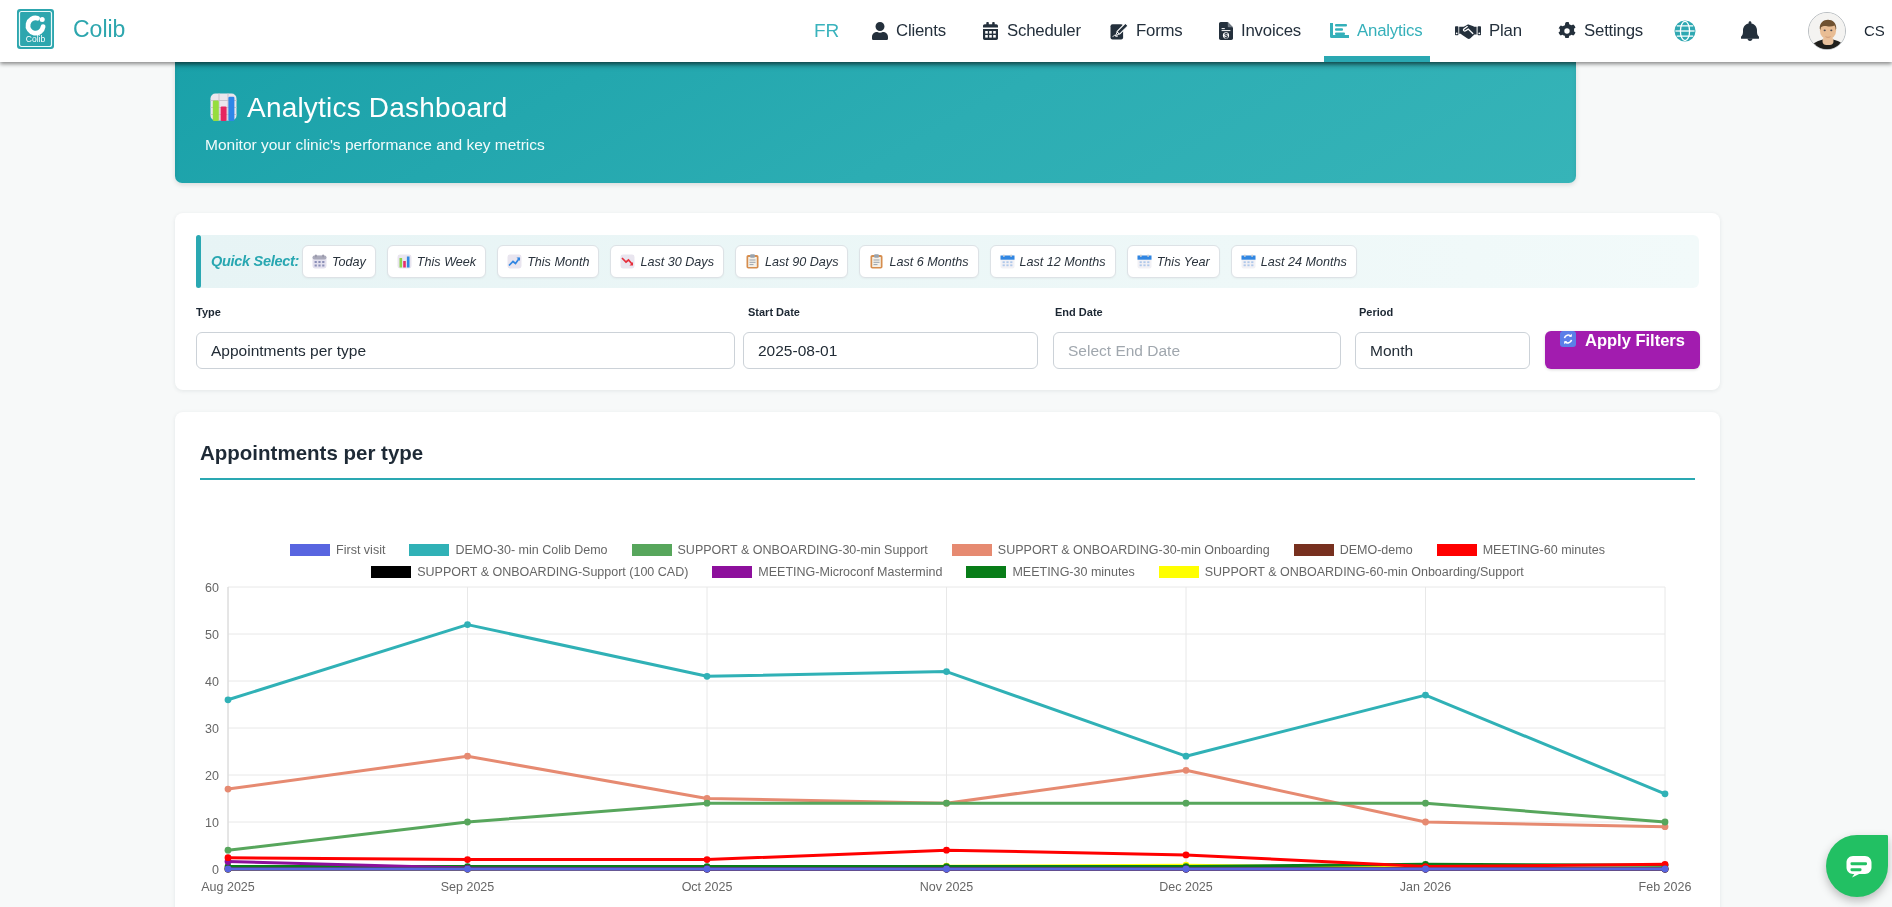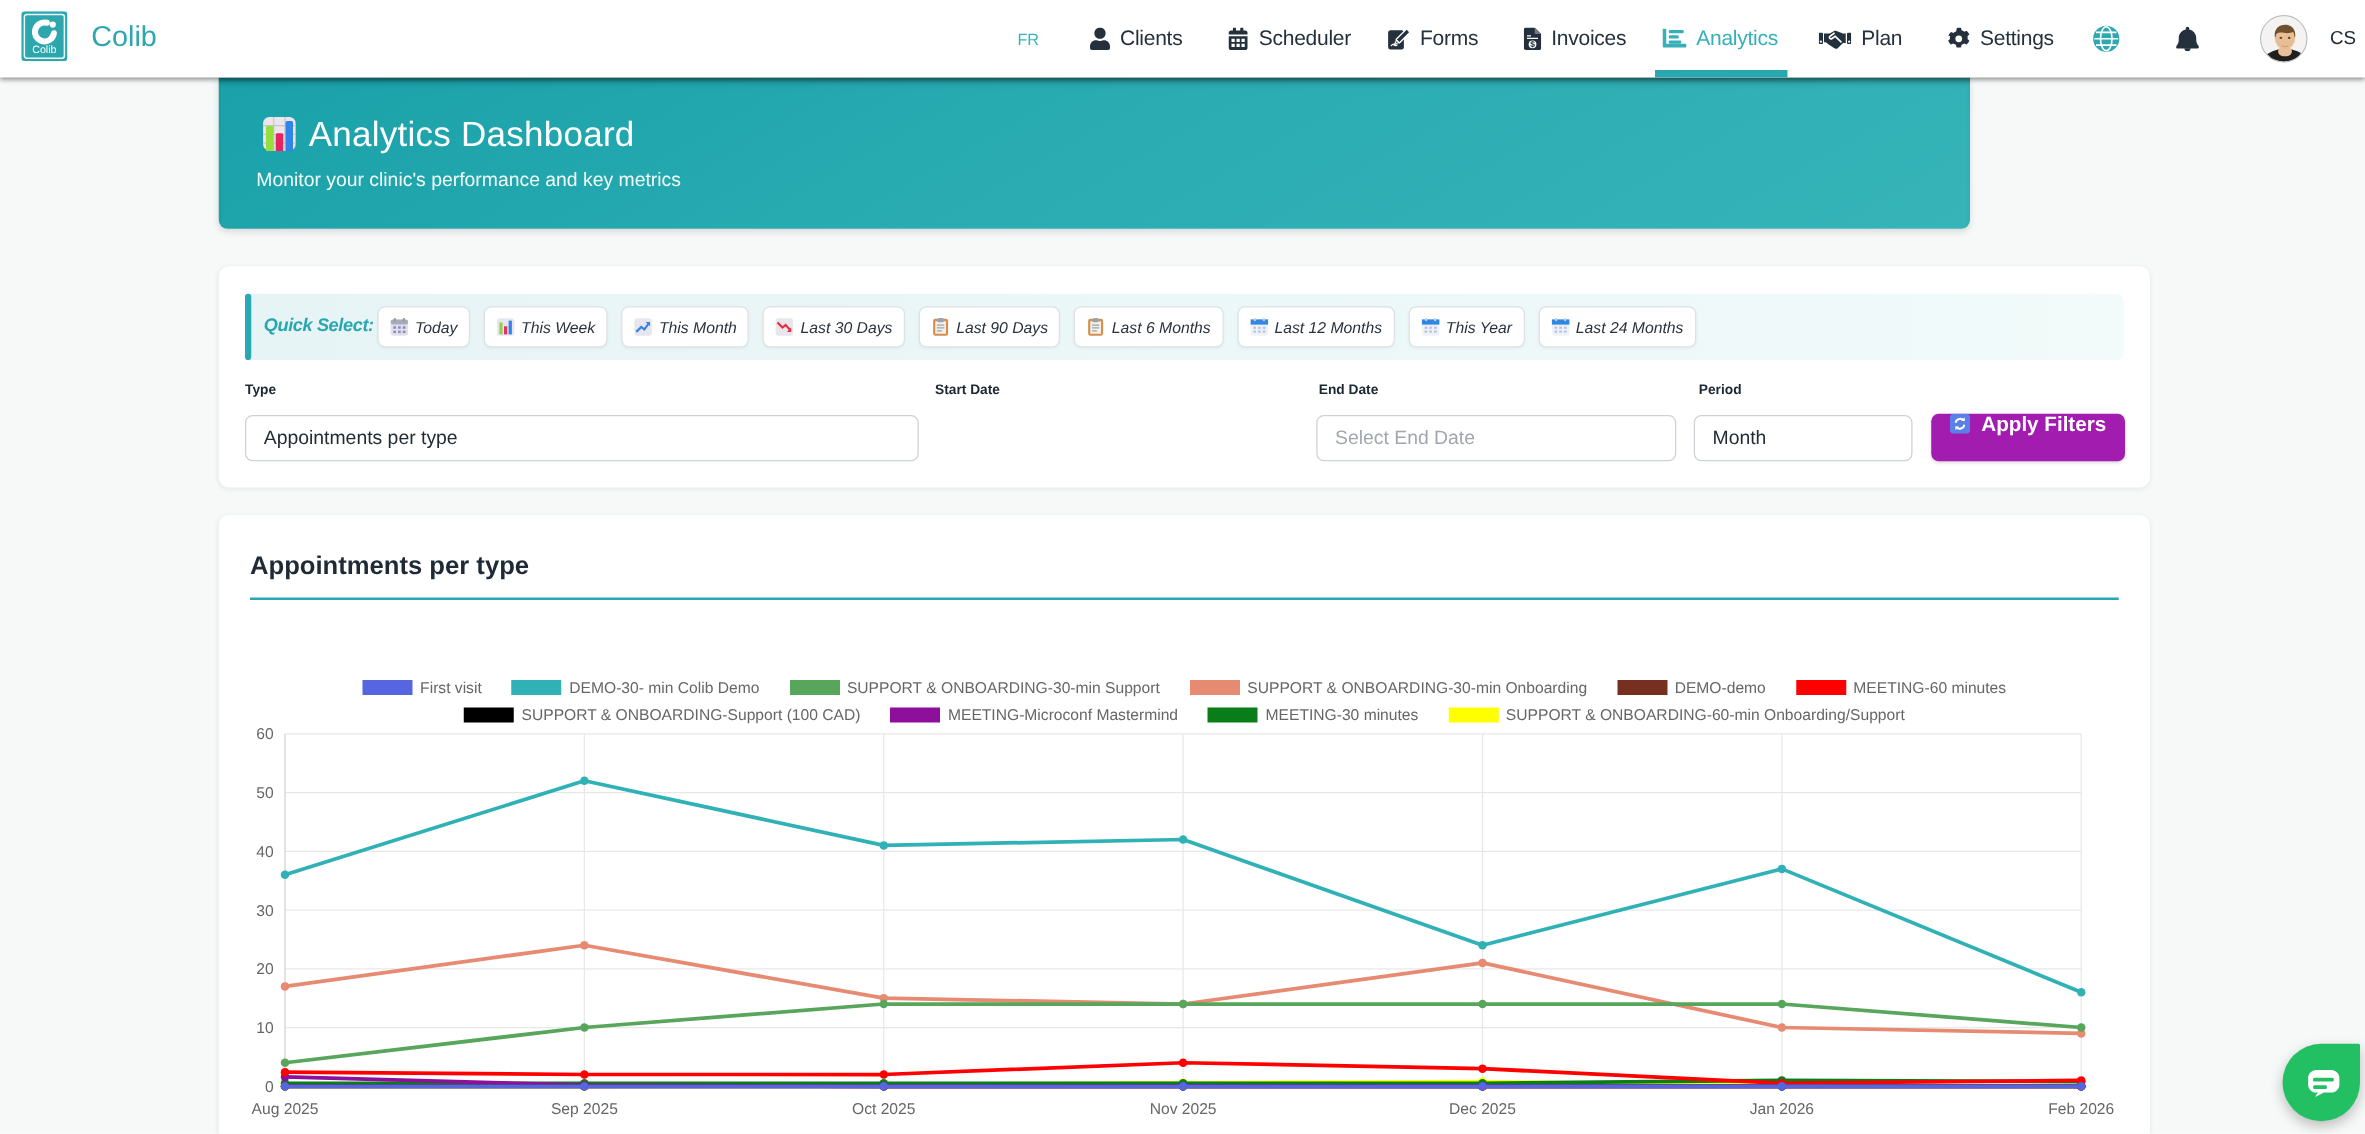--- a/index.html
+++ b/index.html
@@ -7,21 +7,21 @@
 body { font-family:"Liberation Sans", sans-serif; background:#f7f9f9; position:relative; }
 
 
 .nav { position:absolute; left:0; top:0; width:1892px; height:62px; background:#fff;
   box-shadow:0 2px 4px rgba(0,0,0,.45); z-index:10; }
 .logo { position:absolute; left:17px; top:9px; }
 .brand { position:absolute; left:73px; top:16px; font-size:23px; color:#2da6ae; }
 .navitems { position:absolute; left:0; top:0; width:1892px; height:62px; }
 .ni { position:absolute; top:0; height:62px; display:flex; align-items:center; gap:8px; font-size:16.8px; color:#24303c; letter-spacing:-0.2px; white-space:nowrap; }
 .ni svg { display:block; }
-.fr { color:#3ab3bd; font-size:13px; }
+.fr { color:#3ab3bd; font-size:19px; }
 .active { color:#35b0ba; }
 .underline { position:absolute; left:1324px; top:56px; width:106px; height:6px; background:#2aa8b2; z-index:11; }
 .avatar { position:absolute; left:1808px; top:12px; width:38px; height:38px; border-radius:50%; border:1px solid #b9bec2; overflow:hidden; background:#f2f2f0; }
 .cs { position:absolute; left:1864px; top:22px; font-size:15px; color:#1c2733; }
 
 
 .banner { position:absolute; left:175px; top:62px; width:1401px; height:121px;
   background:linear-gradient(150deg,#1aa1a9 0%,#2cadb3 55%,#36b4b8 100%);
   border-radius:0 0 7px 7px;
   box-shadow:inset 0 6px 7px -4px rgba(0,0,0,.35), 0 2px 5px rgba(0,0,0,.12); }
@@ -271,20 +271,21 @@
               <rect x="10.2" y="10.4" width="2.2" height="1.8"></rect>
             </g>
           </svg>Last 24 Months</span>
     </div>
   </div>
   <span class="flabel" style="left:21px">Type</span>
   <span class="flabel" style="left:573px">Start Date</span>
   <span class="flabel" style="left:880px">End Date</span>
   <span class="flabel" style="left:1184px">Period</span>
   <div class="finput" style="left:21px; width:539px;">Appointments per type</div>
+  <div class="finput" style="left:568px; width:295px;">2025-08-01</div>
   <div class="finput" style="left:878px; width:288px;">
       <span class="ph">Select End Date</span>
     </div>
   <div class="finput" style="left:1180px; width:175px;">Month</div>
   <div class="apply"><svg width="16" height="16" viewBox="0 0 16 16" style="">
         <rect x="0" y="0" width="16" height="16" rx="3" fill="#5b7fe8"></rect>
 <path d="M4.5 7.2a3.8 3.8 0 0 1 6.6-1.8" stroke="#fff" stroke-width="1.6" fill="none"></path>
 <path d="M11.8 2.8v3h-3z" fill="#fff"></path>
 <path d="M11.5 8.8a3.8 3.8 0 0 1-6.6 1.8" stroke="#fff" stroke-width="1.6" fill="none"></path>
 <path d="M4.2 13.2v-3h3z" fill="#fff"></path>

